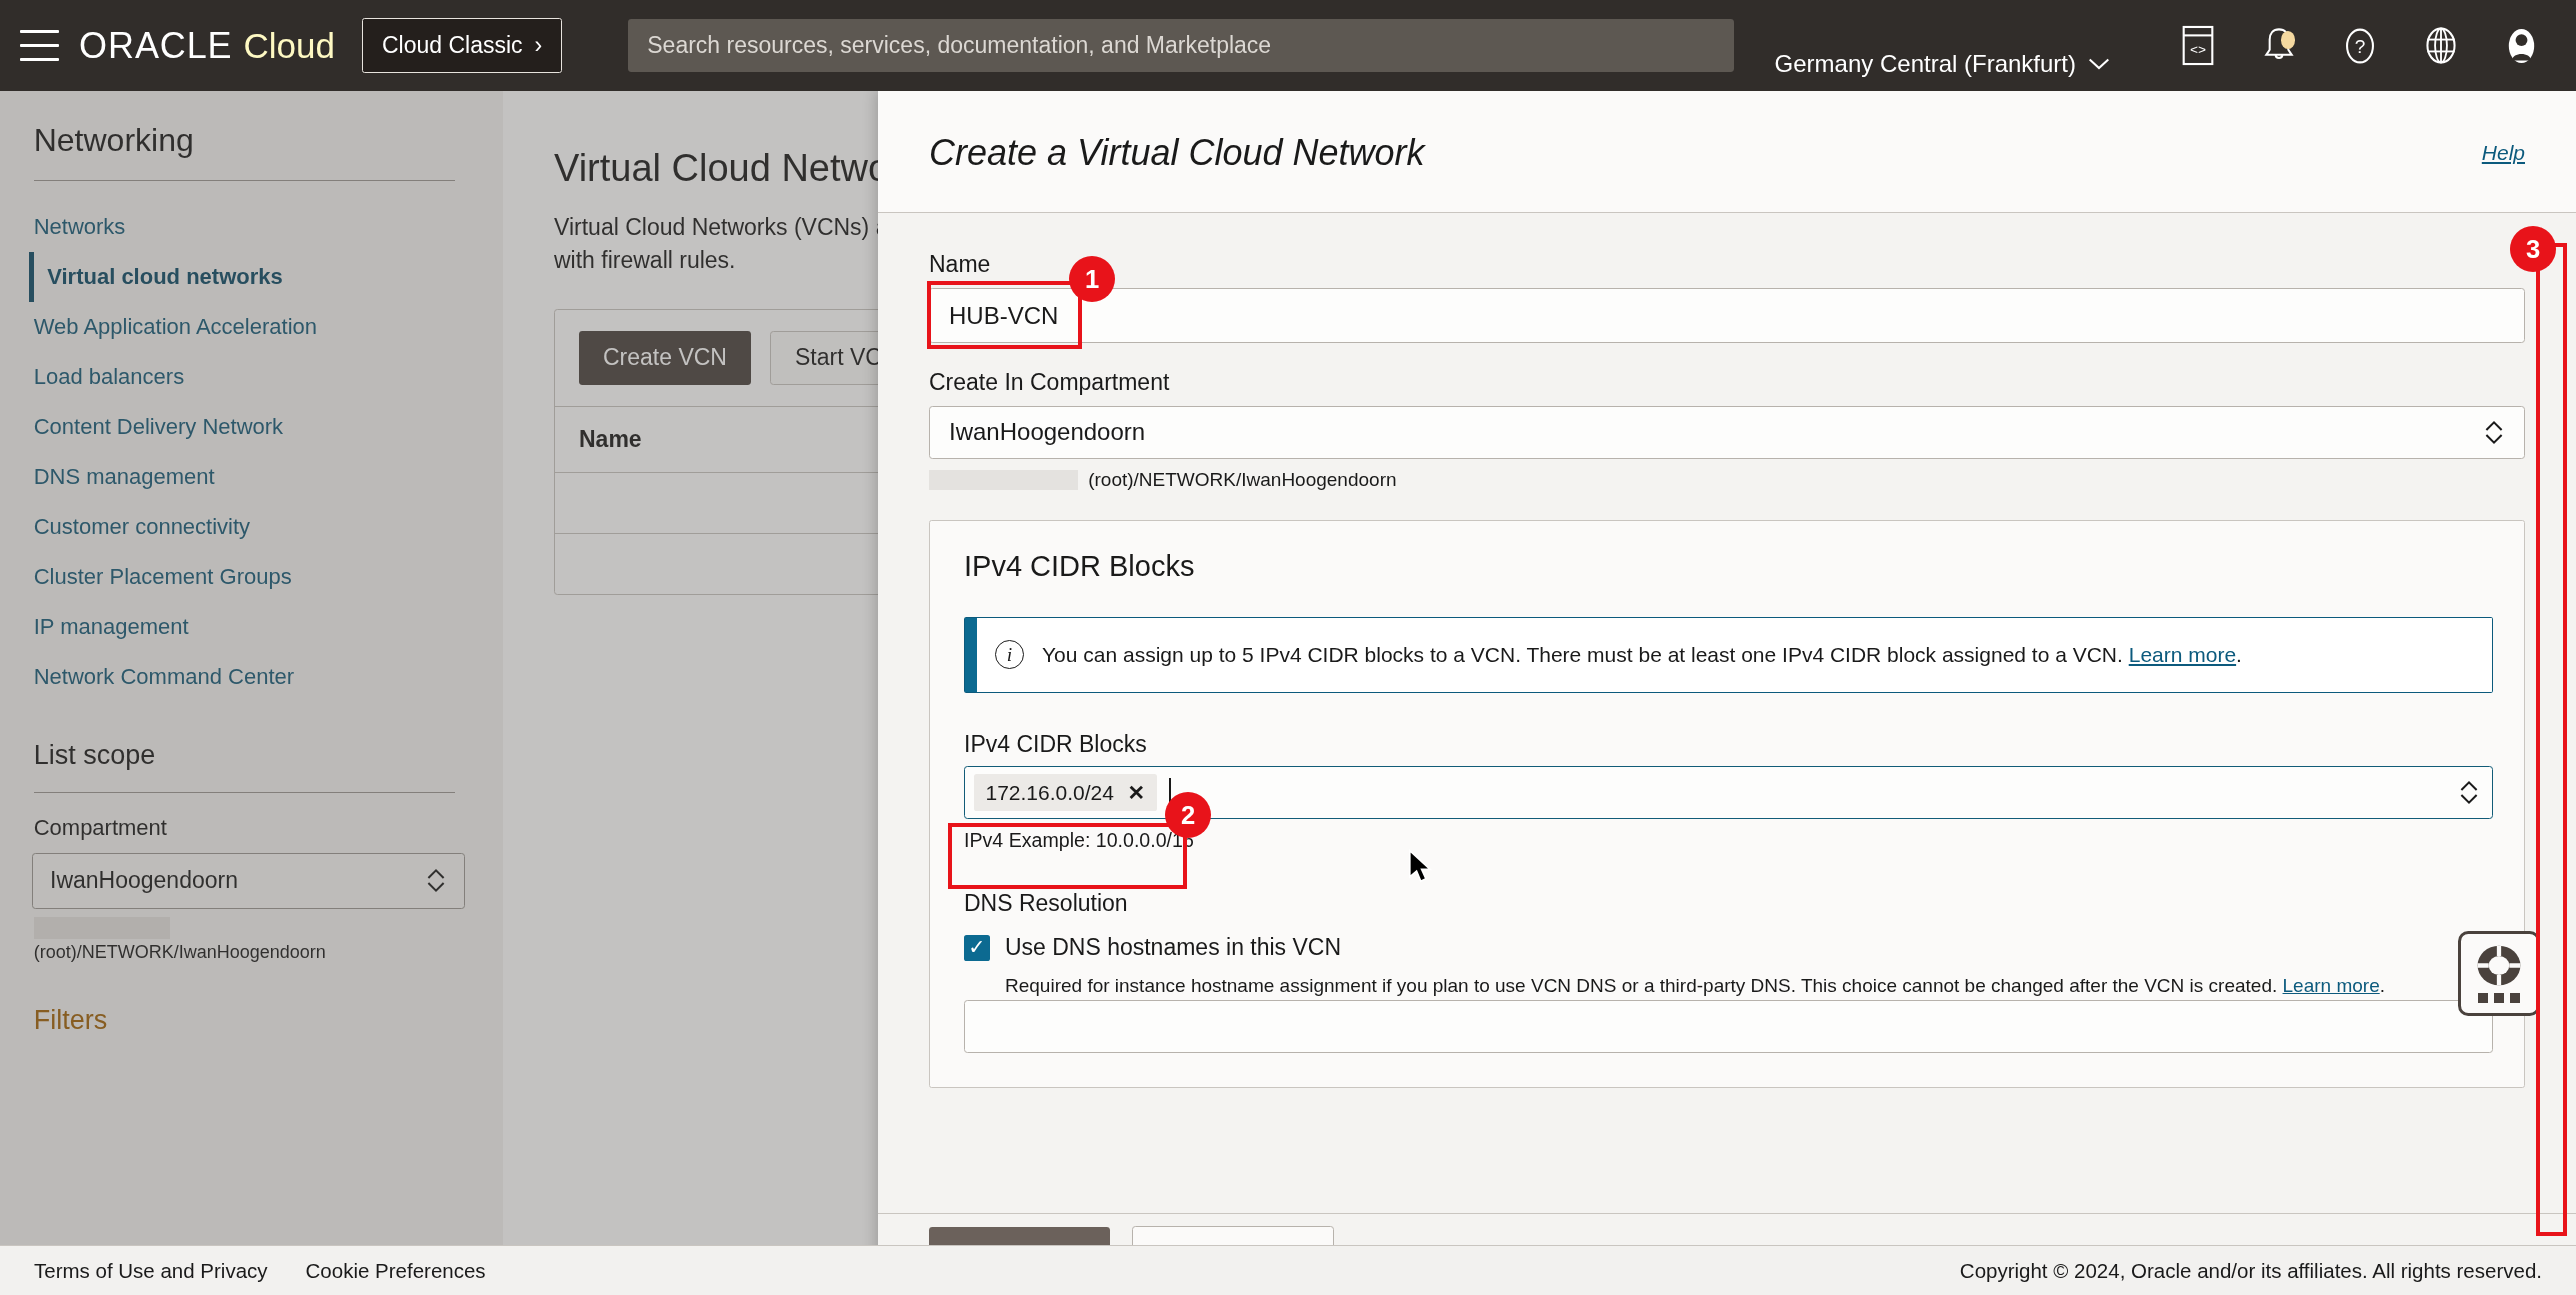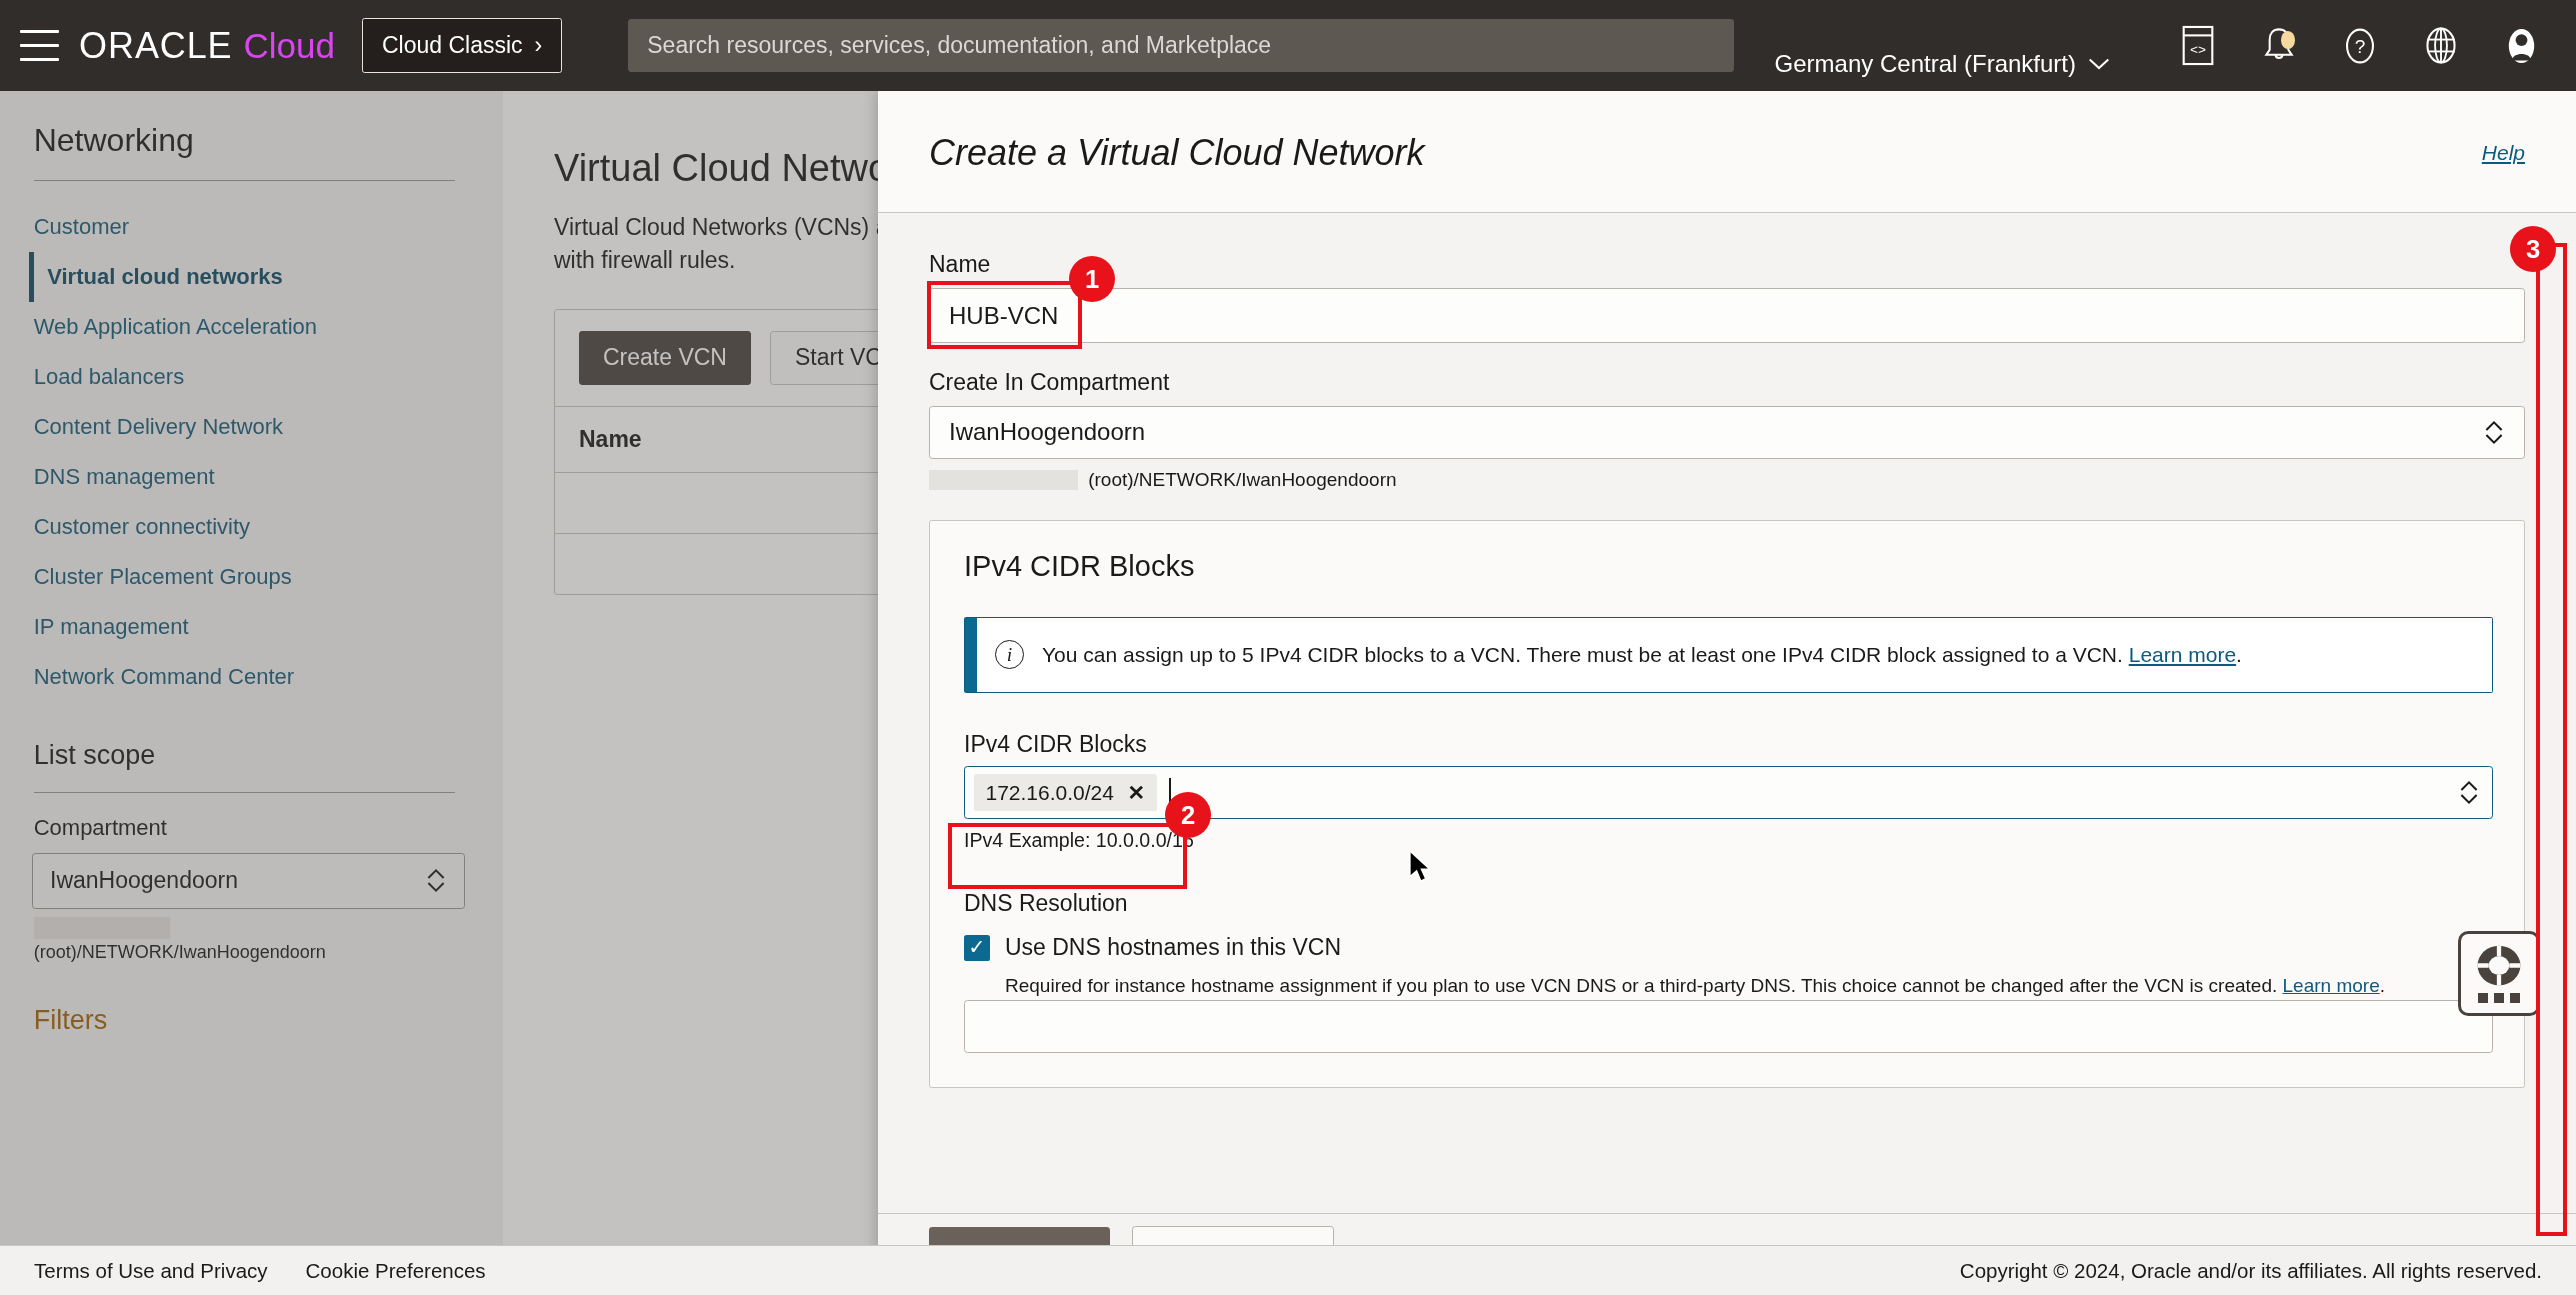--- a/index.html
+++ b/index.html
@@ -14,21 +14,21 @@
   
   .topbar {
     position: absolute; left: 0; top: 0; width: 2576px; height: 91px;
     background: #312d2a; display: flex; align-items: center; z-index: 60;
   }
   .hamburger { width: 39px; height: 32px; margin-left: 19.6px; margin-right: 20.5px;
     display: flex; flex-direction: column; justify-content: space-between; cursor: pointer; }
   .hamburger span { display: block; height: 3.4px; background: #fff; border-radius: 0.9px; }
   .oracle-logo { display: flex; align-items: baseline; gap: 11px; }
   .oracle-word { font-size: 36px; letter-spacing: 0.9px; color: #fff; font-weight: 400; }
-  .cloud-word { font-size: 35px; color: #d946ef; font-weight: 300; }
+  .cloud-word { font-size: 35px; color: #fef9c3; font-weight: 300; }
   .cloud-classic {
     margin-left: 27px; border: 1.7px solid #e8e4de; background: #241f1c;
     color: #fff; font-size: 23px; padding: 12.8px 19px; border-radius: 2.6px;
     display: flex; align-items: center; gap: 12px; cursor: pointer; white-space: nowrap;
   }
   .cc-chev { font-size: 23px; line-height: 1; }
   .search-wrap { margin-left: 66px; }
   .search-box {
     width: 1106px; height: 53px; background: #5d5852; border: none; border-radius: 3.4px;
     color: #e2ded9; font-size: 23px; padding: 0 19px; font-family: "Liberation Sans", sans-serif;
@@ -262,21 +262,21 @@
         </svg>
       </div>
     </div>
   </div>
 
   <div class="sidebar">
     <div class="sb-inner">
       <div class="sb-title">Networking</div>
       <div class="sb-rule"></div>
 
-      <div class="sb-item">Customer</div>
+      <div class="sb-item">Networks</div>
       <div class="sb-item active">Virtual cloud networks</div>
       <div class="sb-item">Web Application Acceleration</div>
       <div class="sb-item">Load balancers</div>
       <div class="sb-item">Content Delivery Network</div>
       <div class="sb-item">DNS management</div>
       <div class="sb-item">Customer connectivity</div>
       <div class="sb-item">Cluster Placement Groups</div>
       <div class="sb-item">IP management</div>
       <div class="sb-item">Network Command Center</div>
 

